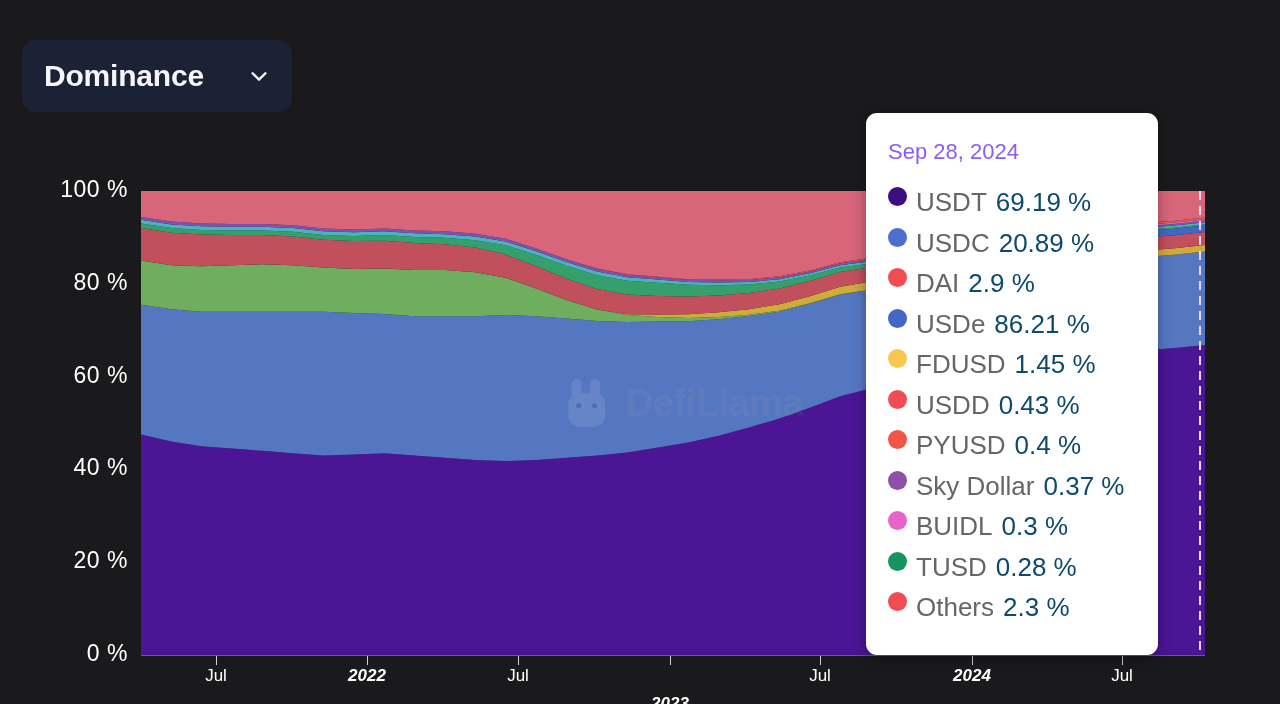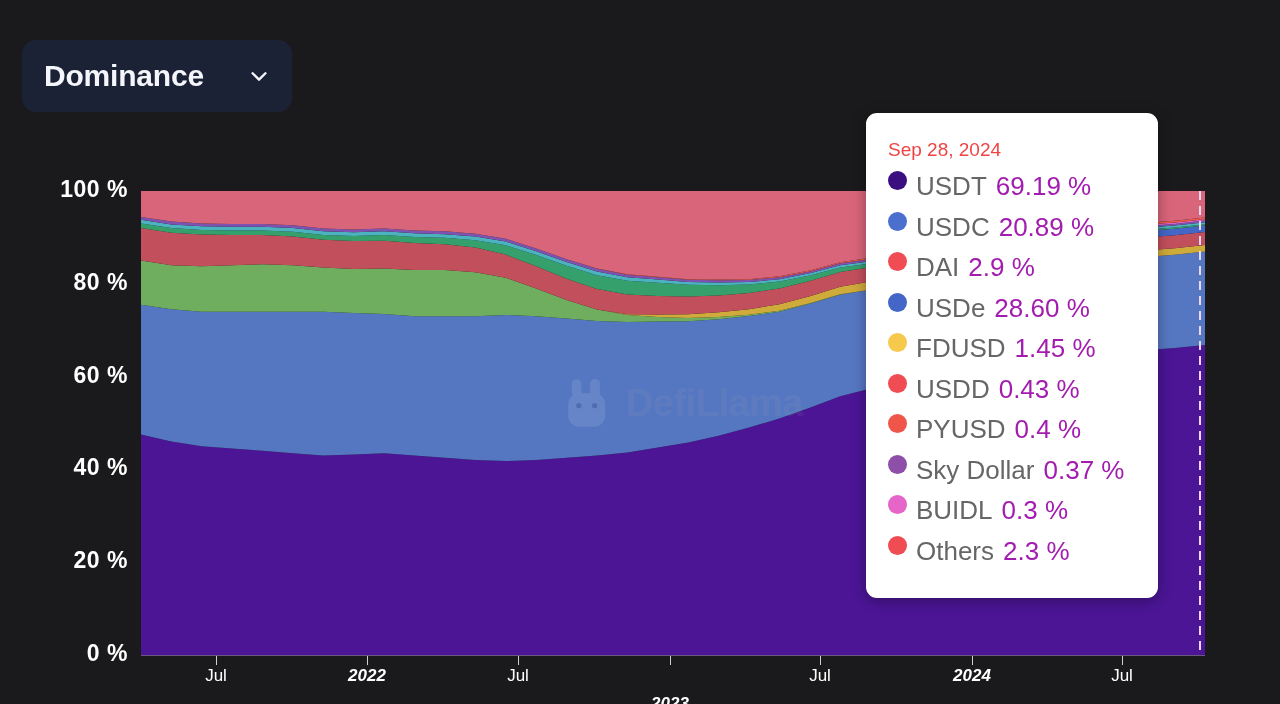--- a/index.html
+++ b/index.html
@@ -58,21 +58,21 @@
     overflow: hidden;
   }
   .plot svg { display: block; }
 
   
   .ylab {
     position: absolute;
     right: 1152px;           
     color: #ffffff;
     font-size: 23px;
-    font-weight: 700;
+    font-weight: 400;
     white-space: nowrap;
     text-align: left;
     letter-spacing: 0.5px;
   }
 
   
   .xaxis-line {
     position: absolute;
     left: 141px; top: 559px;
     width: 1064px; height: 1px;
@@ -130,42 +130,42 @@
     position: absolute;
     left: 866px; top: 113px;
     width: 292px;
     background: #ffffff;
     border-radius: 11px;
     padding: 26px 22px 22px 22px;
     box-sizing: border-box;
     box-shadow: 0 3px 14px rgba(0,0,0,0.35);
   }
   .tt-date {
-    color: #ef4444;
-    font-size: 19px;
-    margin-bottom: 10px;
+    color: #8b5cf6;
+    font-size: 22px;
+    margin-bottom: 22px;
     white-space: nowrap;
   }
   .tt-row {
     display: flex;
     height: 40.5px;
     white-space: nowrap;
   }
   .tt-dot {
     width: 19px; height: 19px;
     border-radius: 50%;
     flex: 0 0 auto;
     margin-right: 9px;
   }
   .tt-name {
     color: #666666;
     font-size: 26px;
   }
   .tt-val {
-    color: #a21caf;
+    color: #0c4a6e;
     font-size: 26px;
     margin-left: 9px;
   }
 </style>
 </head>
 <body>
 
 <div id="app">
 
   <div class="dominance-btn">
@@ -249,21 +249,21 @@
           <span class="tt-val">20.89 %</span>
         </div>
         <div class="tt-row">
           <span class="tt-dot" style="background: rgb(239, 76, 83);"></span>
           <span class="tt-name">DAI</span>
           <span class="tt-val">2.9 %</span>
         </div>
         <div class="tt-row">
           <span class="tt-dot" style="background: rgb(68, 102, 198);"></span>
           <span class="tt-name">USDe</span>
-          <span class="tt-val">28.60 %</span>
+          <span class="tt-val">86.21 %</span>
         </div>
         <div class="tt-row">
           <span class="tt-dot" style="background: rgb(246, 200, 76);"></span>
           <span class="tt-name">FDUSD</span>
           <span class="tt-val">1.45 %</span>
         </div>
         <div class="tt-row">
           <span class="tt-dot" style="background: rgb(239, 76, 83);"></span>
           <span class="tt-name">USDD</span>
           <span class="tt-val">0.43 %</span>
@@ -277,20 +277,25 @@
           <span class="tt-dot" style="background: rgb(142, 79, 168);"></span>
           <span class="tt-name">Sky Dollar</span>
           <span class="tt-val">0.37 %</span>
         </div>
         <div class="tt-row">
           <span class="tt-dot" style="background: rgb(229, 101, 200);"></span>
           <span class="tt-name">BUIDL</span>
           <span class="tt-val">0.3 %</span>
         </div>
         <div class="tt-row">
+          <span class="tt-dot" style="background: rgb(23, 147, 95);"></span>
+          <span class="tt-name">TUSD</span>
+          <span class="tt-val">0.28 %</span>
+        </div>
+        <div class="tt-row">
           <span class="tt-dot" style="background: rgb(239, 76, 83);"></span>
           <span class="tt-name">Others</span>
           <span class="tt-val">2.3 %</span>
         </div>
       </div>
   </div>
 
 </div>
 
 </body></html>

